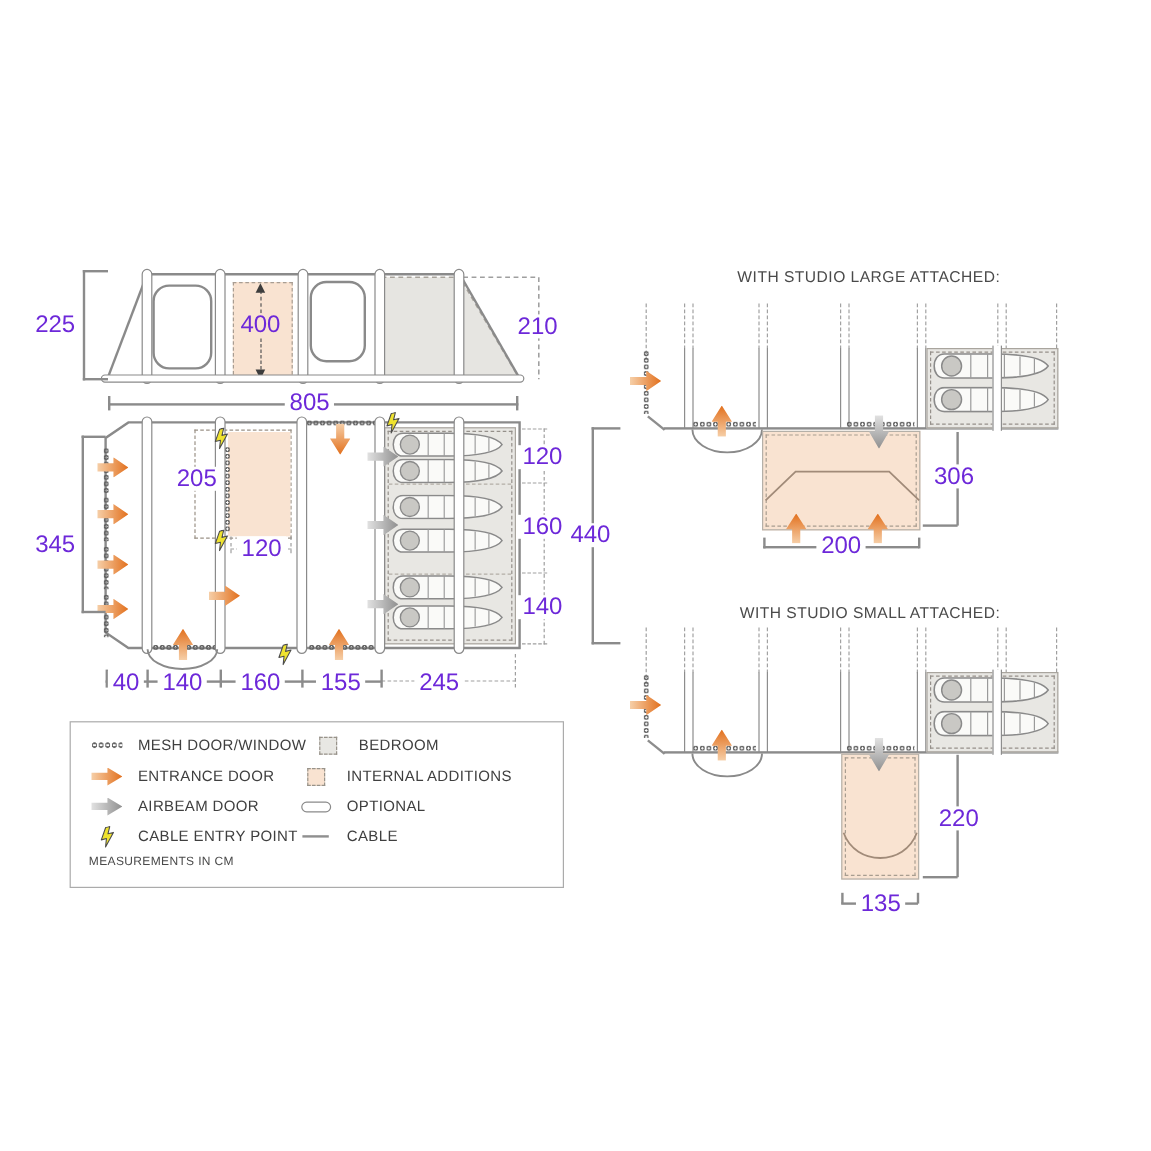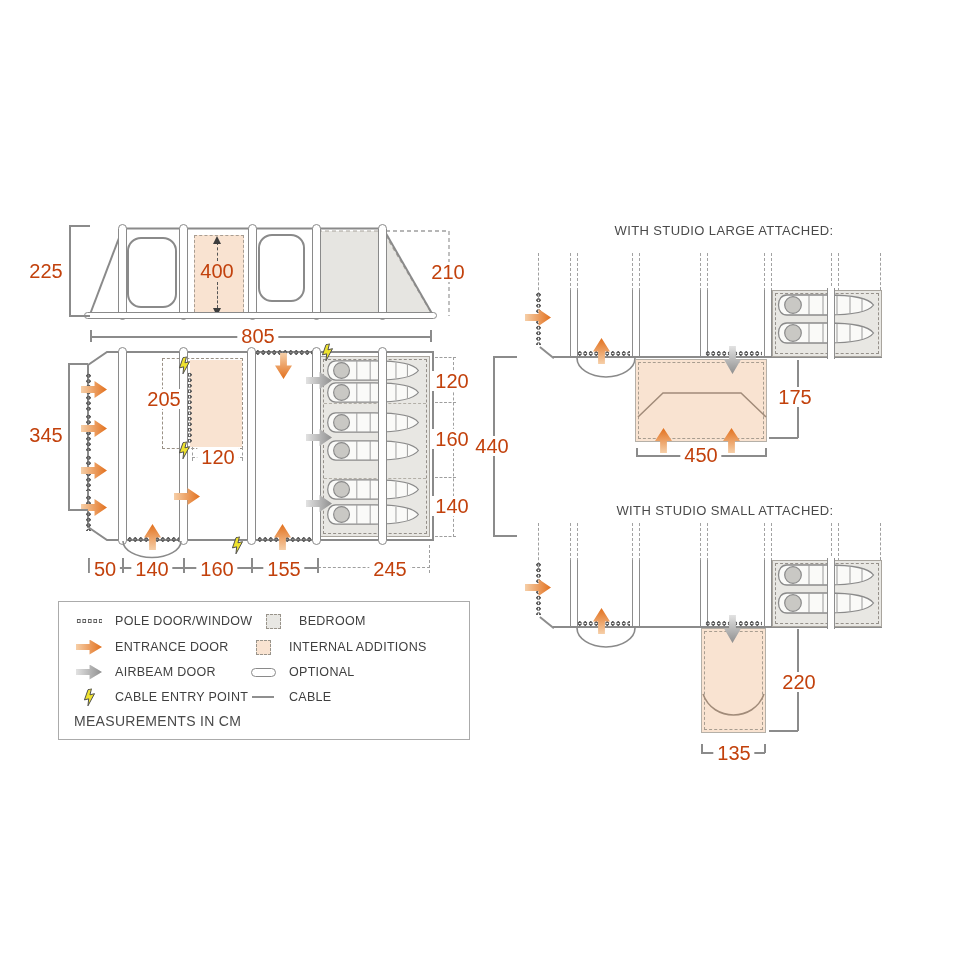--- a/index.html
+++ b/index.html
@@ -5,21 +5,21 @@
   html,body{margin:0;padding:0;background:#fff;}
   #canvas{position:relative;width:959px;height:959px;background:#ffffff;overflow:hidden;
           font-family:"Liberation Sans",sans-serif;}
   .abs{position:absolute;}
   
   .lh{position:absolute;height:1.6px;background:#8b8b8b;}
   .lv{position:absolute;width:1.6px;background:#8b8b8b;}
   .dh{position:absolute;height:0;border-top:1.5px dashed #9f9f9f;}
   .dv{position:absolute;width:0;border-left:1.5px dashed #9f9f9f;}
   
-  .dlabel{position:absolute;transform:translate(-50%,-50%);font-size:20px;color:#c2410c;
+  .dlabel{position:absolute;transform:translate(-50%,-50%);font-size:20px;color:#6d28d9;
           background:#fff;padding:0 4px;line-height:1;white-space:nowrap;}
   
   .beam{position:absolute;background:#fff;border:1.6px solid #8a8a8a;border-radius:5px;box-sizing:border-box;}
   
   .mesh-h{position:absolute;height:7px;background-image:radial-gradient(circle,rgba(0,0,0,0) 1px,#5f5f5f 1.1px,#5f5f5f 2.1px,rgba(0,0,0,0) 2.3px);background-size:5.5px 7px;}
   .mesh-v{position:absolute;width:7px;background-image:radial-gradient(circle,rgba(0,0,0,0) 1px,#5f5f5f 1.1px,#5f5f5f 2.1px,rgba(0,0,0,0) 2.3px);background-size:7px 5.5px;}
   
   .ar{position:absolute;}
   .ar-r{clip-path:polygon(0 30%,52% 30%,52% 0,100% 50%,52% 100%,52% 70%,0 70%);}
   .ar-u{clip-path:polygon(30% 100%,30% 52%,0 52%,50% 0,100% 52%,70% 52%,70% 100%);}
@@ -49,21 +49,21 @@
   
   .stitle{position:absolute;transform:translateX(-50%);font-size:13px;color:#4a4a4a;letter-spacing:.4px;white-space:nowrap;}
   .lrow{position:absolute;display:flex;align-items:center;height:18px;}
   .licon{width:34px;display:flex;justify-content:center;align-items:center;margin-right:9px;}
   .leg-label{font-size:12.5px;color:#3f3f3f;letter-spacing:.3px;white-space:nowrap;}
   .icon-mesh{display:inline-block;width:26px;height:8px;background-image:radial-gradient(circle,rgba(0,0,0,0) 1px,#5f5f5f 1.1px,#5f5f5f 2.1px,rgba(0,0,0,0) 2.3px);background-size:5.5px 8px;}
   .icon-arrow{display:inline-block;width:26px;height:15px;}
   .swatch{display:inline-block;width:15px;height:15px;border:1.5px dashed #98938a;box-sizing:border-box;}
   .icon-airbeam{display:inline-block;width:25px;height:9px;border:1.6px solid #8a8a8a;border-radius:5px;box-sizing:border-box;background:#fff;}
   .icon-pole{display:inline-block;width:22px;height:2px;background:#8f8f8f;}
-  .note{position:absolute;font-size:14px;color:#4a4a4a;letter-spacing:.3px;}
+  .note{position:absolute;font-size:10px;color:#4a4a4a;letter-spacing:.3px;}
   svg{display:block;}
 </style>
 </head>
 <body>
 
 <div id="canvas">
 
   <div>
     <svg class="abs" style="left:80px;top:220px" width="380" height="105" viewBox="0 0 380 105">
       <polygon points="238,11 303,11 353,96 238,96" fill="#e6e5e1" stroke="#a8a39b" stroke-width="1.2" stroke-dasharray="4 3"></polygon>
@@ -195,21 +195,21 @@
 
     <div class="dlabel" style="left:164px;top:399px">205</div>
     <div class="dh" style="left:192px;top:457px;width:51px"></div>
     <div class="dv" style="left:192px;top:447px;height:14px"></div>
     <div class="dv" style="left:242px;top:447px;height:14px"></div>
     <div class="dlabel" style="left:218px;top:457px">120</div>
 
     <div class="lv" style="left:68px;top:363px;height:148px"></div>
     <div class="lh" style="left:68px;top:363px;width:20px"></div>
     <div class="lh" style="left:68px;top:509px;width:20px"></div>
-    <div class="dlabel" style="left:46px;top:435px">345</div>
+    <div class="dlabel" style="left:46px;top:454px">345</div>
 
     <div class="dv" style="left:453px;top:357px;height:180px"></div>
     <div class="dh" style="left:435px;top:357px;width:21px"></div>
     <div class="dh" style="left:435px;top:402px;width:21px"></div>
     <div class="dh" style="left:435px;top:477px;width:21px"></div>
     <div class="dh" style="left:435px;top:536px;width:21px"></div>
     <div class="dlabel" style="left:452px;top:381px">120</div>
     <div class="dlabel" style="left:452px;top:439px">160</div>
     <div class="dlabel" style="left:452px;top:506px">140</div>
     <div class="lv" style="left:493px;top:356px;height:181px"></div>
@@ -218,34 +218,34 @@
     <div class="dlabel" style="left:492px;top:446px">440</div>
 
     <div class="lh" style="left:88px;top:567px;width:230px"></div>
     <div class="dh" style="left:318px;top:567px;width:112px"></div>
     <div class="lv" style="left:88px;top:558px;height:15px"></div>
     <div class="lv" style="left:122px;top:558px;height:15px"></div>
     <div class="lv" style="left:183px;top:558px;height:15px"></div>
     <div class="lv" style="left:251px;top:558px;height:15px"></div>
     <div class="lv" style="left:317px;top:558px;height:15px"></div>
     <div class="dv" style="left:429px;top:545px;height:28px"></div>
-    <div class="dlabel" style="left:105px;top:569px">50</div>
+    <div class="dlabel" style="left:105px;top:569px">40</div>
     <div class="dlabel" style="left:152px;top:569px">140</div>
     <div class="dlabel" style="left:217px;top:569px">160</div>
     <div class="dlabel" style="left:284px;top:569px">155</div>
-    <div class="dlabel" style="left:390px;top:569px">245</div>
+    <div class="dlabel" style="left:366px;top:569px">245</div>
   </div>
 
   <div>
     <div class="abs" style="left:58px;top:601px;width:412px;height:139px;border:1.2px solid #ababab;box-sizing:border-box"></div>
     <div class="lrow" style="left:72px;top:612px">
       <span class="licon">
           <span class="icon-mesh"></span>
         </span>
-      <span class="leg-label">POLE DOOR/WINDOW</span>
+      <span class="leg-label">MESH DOOR/WINDOW</span>
     </div>
     <div class="lrow" style="left:72px;top:638px">
       <span class="licon">
           <span class="icon-arrow ar-r or-r"></span>
         </span>
       <span class="leg-label">ENTRANCE DOOR</span>
     </div>
     <div class="lrow" style="left:72px;top:663px">
       <span class="licon">
           <span class="icon-arrow ar-r gr-r"></span>
@@ -334,25 +334,25 @@
       </svg>
 
     <div class="ar ar-r or-r" style="left:525px;top:309px;width:26px;height:17px"></div>
     <div class="ar ar-u or-u" style="left:593px;top:338px;width:17px;height:26px"></div>
     <div class="ar ar-d gr-d" style="left:724px;top:346px;width:17px;height:28px"></div>
     <div class="ar ar-u or-u" style="left:655px;top:428px;width:17px;height:25px"></div>
     <div class="ar ar-u or-u" style="left:723px;top:428px;width:17px;height:25px"></div>
 
     <div class="lv" style="left:797px;top:360px;height:78px"></div>
     <div class="lh" style="left:769px;top:437px;width:29px"></div>
-    <div class="dlabel" style="left:795px;top:397px">175</div>
+    <div class="dlabel" style="left:795px;top:397px">306</div>
     <div class="lh" style="left:636px;top:455px;width:130px"></div>
     <div class="lv" style="left:636px;top:448px;height:9px"></div>
     <div class="lv" style="left:765px;top:448px;height:9px"></div>
-    <div class="dlabel" style="left:701px;top:455px">450</div>
+    <div class="dlabel" style="left:701px;top:455px">200</div>
   </div>
 
   <div>
     <div class="stitle" style="left:725px;top:503px">WITH STUDIO SMALL ATTACHED:</div>
 
     <div class="dv" style="left:538px;top:523px;height:47px"></div>
     <div class="pole-d" style="left:570px;top:523px;height:38px"></div>
     <div class="pole-s" style="left:570px;top:560px;height:67px"></div>
     <div class="pole-d" style="left:632px;top:523px;height:38px"></div>
     <div class="pole-s" style="left:632px;top:560px;height:67px"></div>

